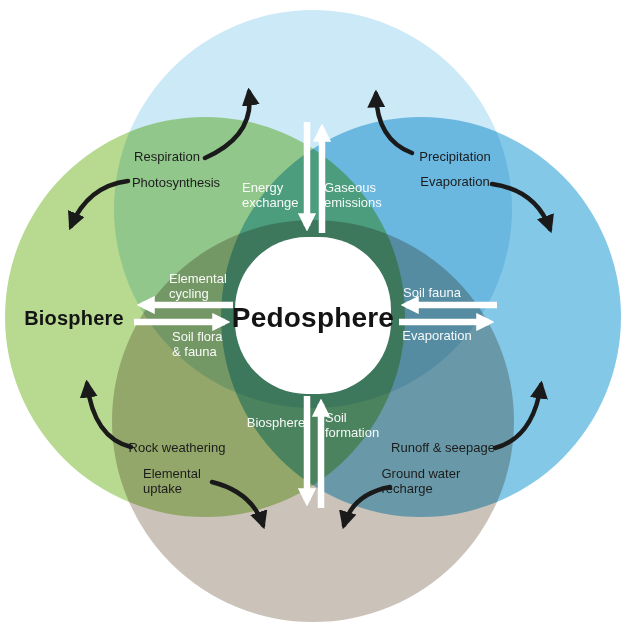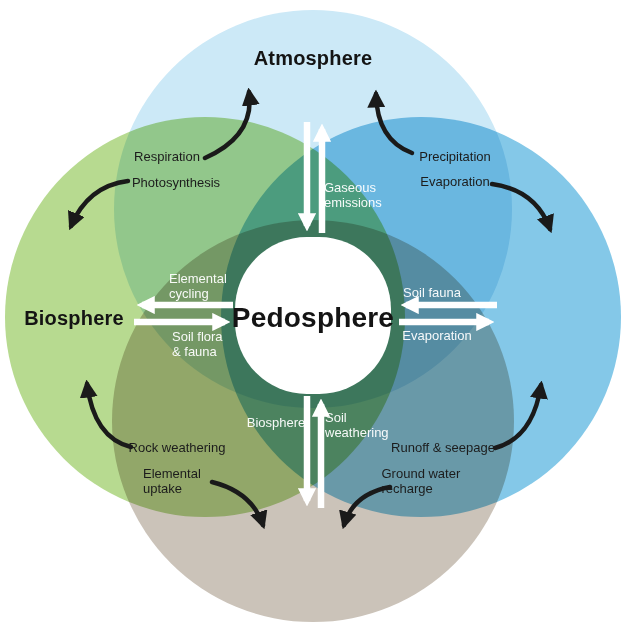--- a/index.html
+++ b/index.html
@@ -95,34 +95,34 @@
     <path class="black-path" d="M205,158 Q255,136 249,92" marker-end="url(#mb)"></path>
     <path class="black-path" d="M128,181 Q88,186 71,226" marker-end="url(#mb)"></path>
     <path class="black-path" d="M412,153 Q377,140 376,94" marker-end="url(#mb)"></path>
     <path class="black-path" d="M492,184 Q536,190 550,229" marker-end="url(#mb)"></path>
     <path class="black-path" d="M131,447 Q94,438 87,384" marker-end="url(#mb)"></path>
     <path class="black-path" d="M212,482 Q252,492 263,525" marker-end="url(#mb)"></path>
     <path class="black-path" d="M495,448 Q533,438 541,385" marker-end="url(#mb)"></path>
     <path class="black-path" d="M390,487 Q353,494 344,525" marker-end="url(#mb)"></path>
   </svg>
 
-  <div class="title" style="left:313px; top:58px">Atmosphere</div>
   <div class="title" style="left:74px;  top:318px">Biosphere</div>
   <div class="title pedo" style="left:313px; top:318px">Pedosphere</div>
 
   <div class="lbl black" style="left:167px; top:157px">Respiration</div>
   <div class="lbl black" style="left:176px; top:183px">Photosynthesis</div>
   <div class="lbl black" style="left:455px; top:157px">Precipitation</div>
   <div class="lbl black" style="left:455px; top:182px">Evaporation</div>
   <div class="lbl black" style="left:177px; top:448px">Rock weathering</div>
   <div class="lbl black wrap" style="left:178px; top:481px; width:70px">Elemental uptake</div>
   <div class="lbl black" style="left:443px; top:448px">Runoff &amp; seepage</div>
   <div class="lbl black wrap" style="left:429px; top:481px; width:95px">Ground water recharge</div>
 
+  <div class="lbl white wrap" style="left:274px; top:195px; width:64px">Energy exchange</div>
   <div class="lbl white wrap" style="left:202px; top:286px; width:66px">Elemental cycling</div>
   <div class="lbl white wrap" style="left:356px; top:195px; width:64px">Gaseous emissions</div>
   <div class="lbl white wrap" style="left:203px; top:344px; width:62px">Soil flora &amp; fauna</div>
   <div class="lbl white" style="left:432px; top:293px">Soil fauna</div>
   <div class="lbl white" style="left:437px; top:336px">Evaporation</div>
   <div class="lbl white" style="left:276px; top:423px">Biosphere</div>
-  <div class="lbl white wrap" style="left:356px; top:425px; width:62px">Soil weathering</div>
+  <div class="lbl white wrap" style="left:356px; top:425px; width:62px">Soil formation</div>
 
 </div>
 
 </body></html>

